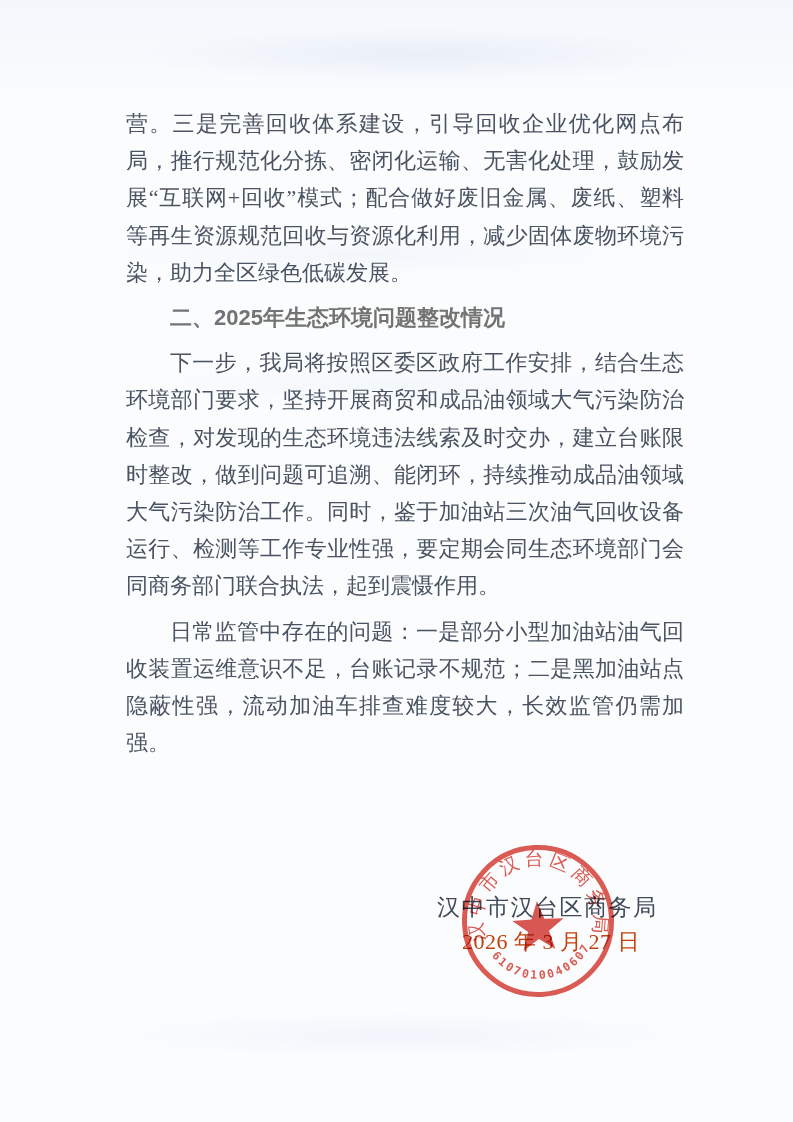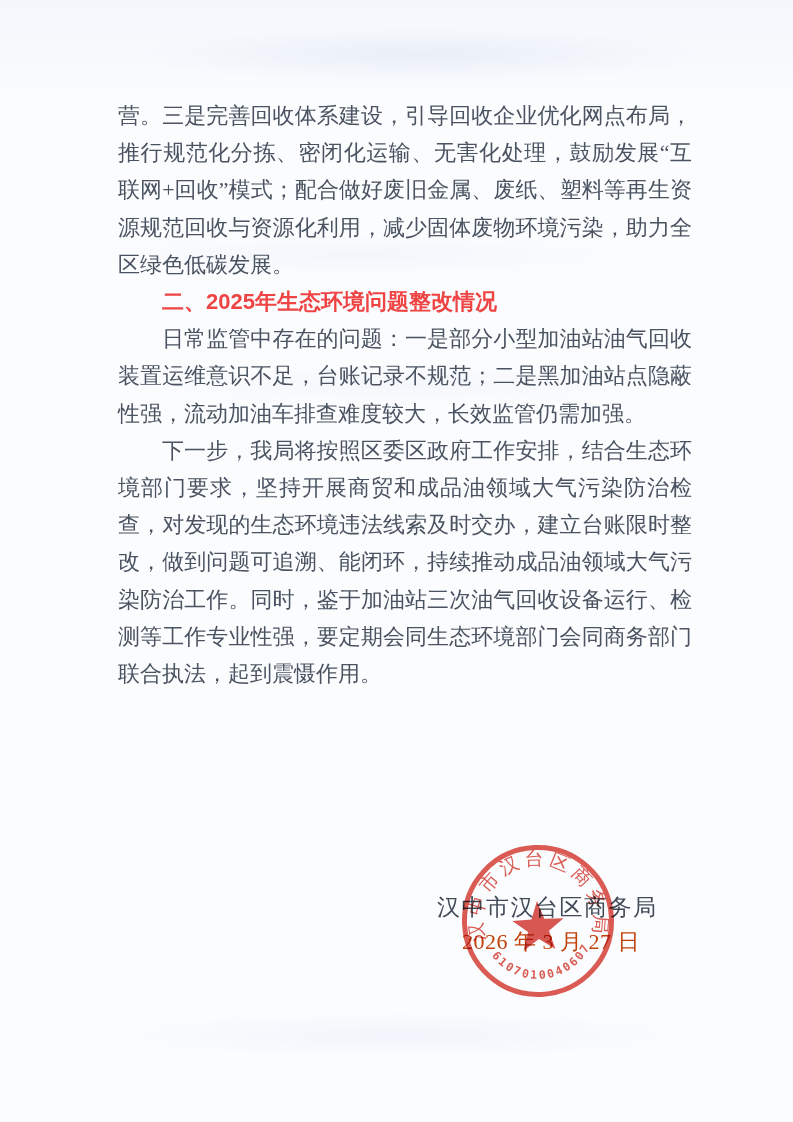--- a/index.html
+++ b/index.html
@@ -23,28 +23,28 @@
   }
   .doc-body {
     position: absolute;
     left: 118px; top: 97px; width: 574px;
     color: #4a5361;
     font-size: 22px;
     line-height: 37.2px;
     text-align: justify;
     text-justify: inter-ideograph;
   }
-  .doc-body p { margin: 0; }
+  .doc-body p { margin: 8px; }
   .para { text-indent: 2em; }
   .para-continuation { text-indent: 0; }
   .heading {
     text-indent: 2em;
     font-family: "Liberation Sans", sans-serif;
     font-weight: 700;
-    color: #ef4444;
+    color: #737373;
   }
   .signature-org {
     position: absolute; left: 437px; top: 892px;
     font-size: 23px; letter-spacing: 1.5px;
     color: #414a57; white-space: nowrap;
   }
   .signature-date {
     position: absolute; left: 462px; top: 927px;
     font-size: 22px; letter-spacing: 0.5px;
     color: #c2410c; white-space: nowrap;
@@ -63,22 +63,22 @@
   .seal .code-text { font-size: 11.5px; letter-spacing: 2.2px; font-weight: bold; font-family: "DejaVu Sans Mono", monospace; }
 </style>
 </head>
 <body>
 
 <div class="scan-texture"></div>
 
 <div class="doc-body">
   <p class="para-continuation">营。三是完善回收体系建设，引导回收企业优化网点布局，推行规范化分拣、密闭化运输、无害化处理，鼓励发展“互联网+回收”模式；配合做好废旧金属、废纸、塑料等再生资源规范回收与资源化利用，减少固体废物环境污染，助力全区绿色低碳发展。</p>
   <p class="heading">二、2025年生态环境问题整改情况</p>
+  <p class="para">下一步，我局将按照区委区政府工作安排，结合生态环境部门要求，坚持开展商贸和成品油领域大气污染防治检查，对发现的生态环境违法线索及时交办，建立台账限时整改，做到问题可追溯、能闭环，持续推动成品油领域大气污染防治工作。同时，鉴于加油站三次油气回收设备运行、检测等工作专业性强，要定期会同生态环境部门会同商务部门联合执法，起到震慑作用。</p>
   <p class="para">日常监管中存在的问题：一是部分小型加油站油气回收装置运维意识不足，台账记录不规范；二是黑加油站点隐蔽性强，流动加油车排查难度较大，长效监管仍需加强。</p>
-  <p class="para">下一步，我局将按照区委区政府工作安排，结合生态环境部门要求，坚持开展商贸和成品油领域大气污染防治检查，对发现的生态环境违法线索及时交办，建立台账限时整改，做到问题可追溯、能闭环，持续推动成品油领域大气污染防治工作。同时，鉴于加油站三次油气回收设备运行、检测等工作专业性强，要定期会同生态环境部门会同商务部门联合执法，起到震慑作用。</p>
 </div>
 
 <div class="signature-org">汉中市汉台区商务局</div>
 <div class="signature-date">2026 年 3 月 27 日</div>
 
 <svg class="seal" viewBox="0 0 170 170" xmlns="http://www.w3.org/2000/svg">
   <circle class="ring" cx="85" cy="85" r="73.5"></circle>
   <defs>
     <path id="ringTextPath" d="M 32.4 104.2 A 56 56 0 1 1 137.6 104.2" fill="none"></path>
     <path id="codeTextPath" d="M 34.8 114 A 58 58 0 0 0 135.2 114" fill="none"></path>

